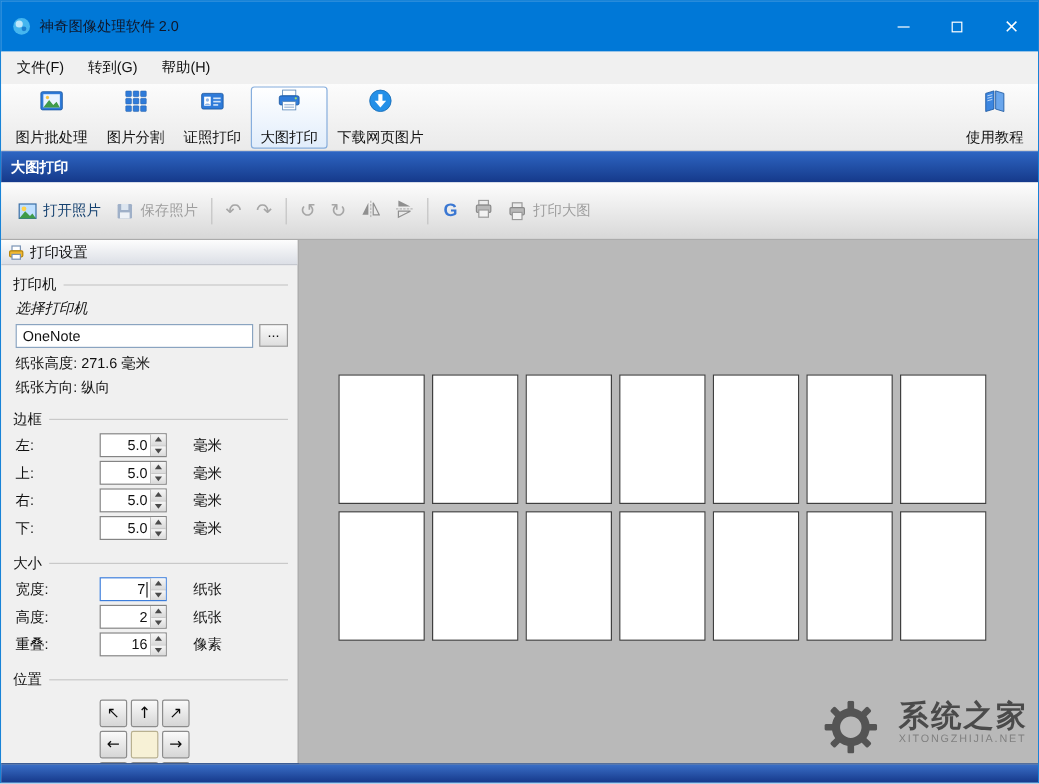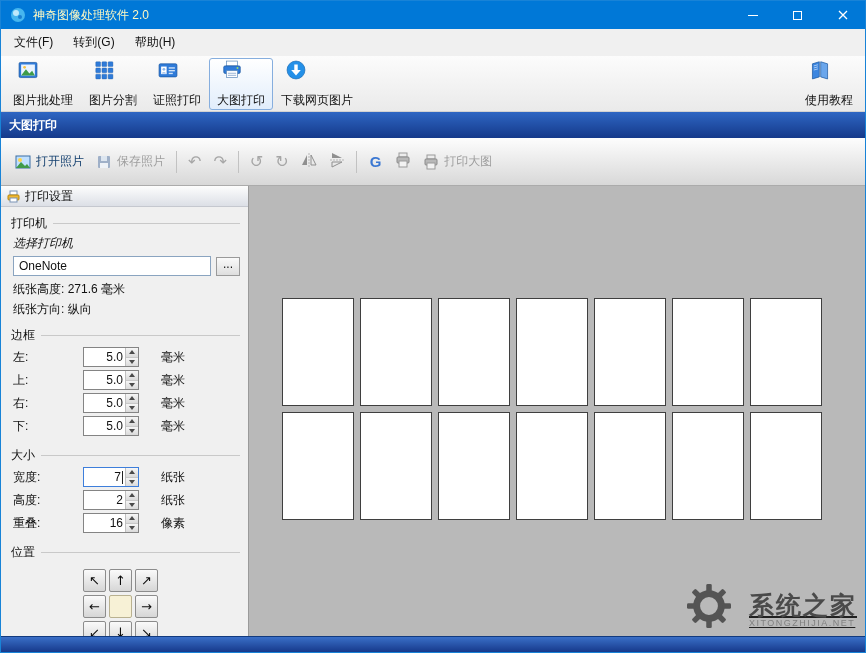--- a/index.html
+++ b/index.html
@@ -1,35 +1,35 @@
 <!DOCTYPE html>
 <html><head>
 <meta charset="utf-8">
 <style>
   * { box-sizing: border-box; margin: 0; padding: 0; }
   html, body { width: 866px; height: 653px; overflow: hidden;
     font-family: "Liberation Sans", "DejaVu Sans", sans-serif; font-size: 12px; color: #111; }
   .window { width: 866px; height: 653px; border: 1px solid #1883d7; display: flex; flex-direction: column; background: #f0f0f0; }
 
   
-  .titlebar { height: 28px; background: #0078d7; color: #fef9c3; display: flex; align-items: center; flex: 0 0 auto; }
+  .titlebar { height: 42px; background: #0078d7; color: #0f172a; display: flex; align-items: center; flex: 0 0 auto; }
   .app-icon { margin: 0 7px 0 9px; display: flex; }
   .title-text { flex: 1; }
   .win-btn { width: 45px; height: 30px; display: flex; align-items: center; justify-content: center; }
   .min-glyph { width: 10px; height: 1px; background: #fff; display: inline-block; }
   .max-glyph { width: 9px; height: 9px; border: 1px solid #fff; display: inline-block; }
 
   
   .menubar { height: 27px; background: #f0f0f0; display: flex; align-items: flex-end; padding-left: 3px; flex: 0 0 auto; }
   .menu-item { padding: 5px 10px; }
 
   
   .toolbar { height: 56px; background: linear-gradient(#fcfcfc, #eaeaea); border-bottom: 1px solid #d2d2d2;
     display: flex; align-items: center; padding: 0 4px; flex: 0 0 auto; }
-  .tool-big { display: flex; flex-direction: column; justify-content: center; gap: 11px;
+  .tool-big { display: flex; flex-direction: column; align-items: center; justify-content: center; gap: 11px;
     height: 52px; padding: 0 7px; border: 1px solid transparent; border-radius: 3px; }
   .tool-big.active { background: linear-gradient(#ffffff, #e1edfb); border-color: #86aede; }
   .flex-spacer { flex: 1; }
 
   
   .section-bar { height: 26px; background: linear-gradient(#2e66c3, #15398a); color: #fff; font-weight: bold;
     display: flex; align-items: center; padding-left: 8px; flex: 0 0 auto; }
 
   
   .toolbar2 { height: 48px; background: linear-gradient(#fdfdfd, #d8d8d8); border-bottom: 1px solid #ababab;
@@ -44,21 +44,21 @@
   .content { flex: 1; display: flex; min-height: 0; }
 
   
   .panel { width: 248px; flex: 0 0 auto; background: #f0f0f0; border-right: 1px solid #9a9a9a; display: flex; flex-direction: column; overflow: hidden; }
   .panel-header { height: 21px; background: linear-gradient(#fdfdfd, #dcdfe6); border-bottom: 1px solid #c5c8cf;
     display: flex; align-items: center; gap: 5px; padding: 0 6px; flex: 0 0 auto; }
   .group { margin-top: 4px; }
   .group-title { display: flex; align-items: center; gap: 6px; margin: 4px 8px 3px 10px; }
   .group-title .rule { flex: 1; height: 1px; background: #c9c9c9; }
   .label-line { margin: 2px 0 2px 12px; font-style: italic; }
-  .combo-row { display: flex; align-items: center; gap: 5px; margin: 4px 8px 5px 12px; }
+  .combo-row { display: flex; gap: 5px; margin: 4px 8px 5px 12px; }
   .combo { flex: 1; height: 20px; background: #fff; border: 1px solid #8aa4c0; display: flex; align-items: center; padding: 0 5px; }
   .browse-btn { width: 24px; height: 19px; background: linear-gradient(#fafafa, #dedede); border: 1px solid #9a9a9a;
     display: flex; align-items: center; justify-content: center; line-height: 6px; padding-bottom: 5px; }
   .info-line { margin: 3px 0 1px 12px; }
 
   .field-row { display: flex; align-items: center; margin: 3px 8px 3px 12px; }
   .field-label { width: 70px; }
   .spin { display: flex; width: 56px; height: 20px; border: 1px solid #848484; background: #fff; }
   .spin.focused { border-color: #3d7edb; }
   .spin-val { flex: 1; display: flex; align-items: center; justify-content: flex-end; padding-right: 2px; }
@@ -73,21 +73,21 @@
   .pad { display: grid; grid-template-columns: repeat(3, 23px); grid-auto-rows: 23px; gap: 3px; margin: 8px 0 0 82px; }
   .pad-btn { border: 1px solid #8c8c8c; border-radius: 2px; background: linear-gradient(#fafafa, #d6d6d6);
     display: flex; align-items: center; justify-content: center; font-size: 13px; color: #0a0a0a; font-family: "DejaVu Sans", sans-serif; }
   .pad-btn.center { background: #f7f1d6; border-color: #b9b190; }
 
   
   .canvas { flex: 1; position: relative; background: #b9b9b9; overflow: hidden; }
   .pages-grid { position: absolute; left: 33px; top: 112px; display: grid; gap: 6px; }
   .page { width: 72px; height: 108px; background: #fff; border: 1px solid #3f3f3f; }
 
-  .watermark { position: absolute; right: 8px; bottom: 8px; display: flex; align-items: flex-end; gap: 18px; opacity: 0.9; text-decoration: underline; }
+  .watermark { position: absolute; right: 8px; bottom: 8px; display: flex; align-items: flex-start; gap: 18px; opacity: 0.9; }
   .wm-name { font-size: 25px; font-weight: bold; color: #3f3f3f; letter-spacing: 2px; line-height: 26px; }
   .wm-domain { font-size: 9px; color: #7a7a7a; letter-spacing: 1.5px; }
 
   
   .statusbar { height: 16px; background: linear-gradient(#3a6fc7, #16398b); border-top: 1px solid #123a7e; flex: 0 0 auto; }
 </style>
 </head>
 <body>
 
 <div class="window">

